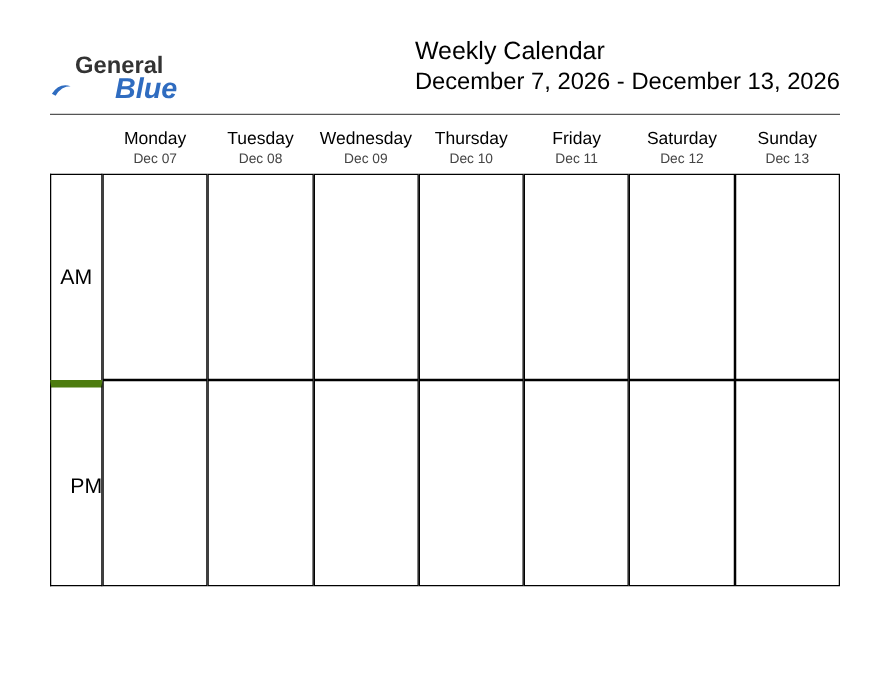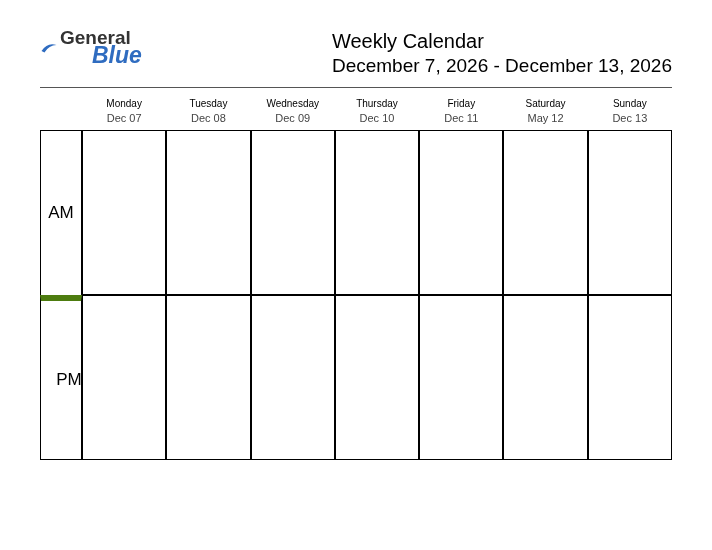--- a/index.html
+++ b/index.html
@@ -13,22 +13,22 @@
       padding: 28px 40px 40px 40px;
     }
     .header {
       width: 100%;
       display: flex;
       justify-content: space-between;
       align-items: flex-start;
     }
     .logo {
       display: inline-flex;
-      align-items: center;
-      margin-top: 2px;
+      align-items: flex-end;
+      margin-top: 17px;
     }
     .logo-text-group {
       line-height: 0.85;
     }
     .logo-general {
       font-size: 19px;
       font-weight: bold;
       color: #333;
     }
     .logo-blue {
@@ -61,21 +61,21 @@
       width: 100%;
       margin-top: 10px;
     }
     .days-header {
       display: grid;
       grid-template-columns: 42px repeat(7, 1fr);
       margin-top: 6px;
       text-align: center;
     }
     .day-col { padding: 4px 0 6px 0; }
-    .day-name { font-size: 10px; }
+    .day-name { font-size: 14px; }
     .day-date { font-size: 11px; color: #444; margin-top: 3px; }
     .grid {
       display: grid;
       grid-template-columns: 42px repeat(7, 1fr);
       grid-template-rows: repeat(2, 165px);
       border-collapse: collapse;
     }
     .row-label {
       display: flex;
       align-items: center;
@@ -128,21 +128,21 @@
   <div class="day-col">
     <div class="day-name">Thursday</div>
     <div class="day-date">Dec 10</div>
   </div>
   <div class="day-col">
     <div class="day-name">Friday</div>
     <div class="day-date">Dec 11</div>
   </div>
   <div class="day-col">
     <div class="day-name">Saturday</div>
-    <div class="day-date">May 12</div>
+    <div class="day-date">Dec 12</div>
   </div>
   <div class="day-col">
     <div class="day-name">Sunday</div>
     <div class="day-date">Dec 13</div>
   </div>
 </div>
 
 <div class="grid">
   <div class="row-label">AM</div>
   <div class="cell"></div>

